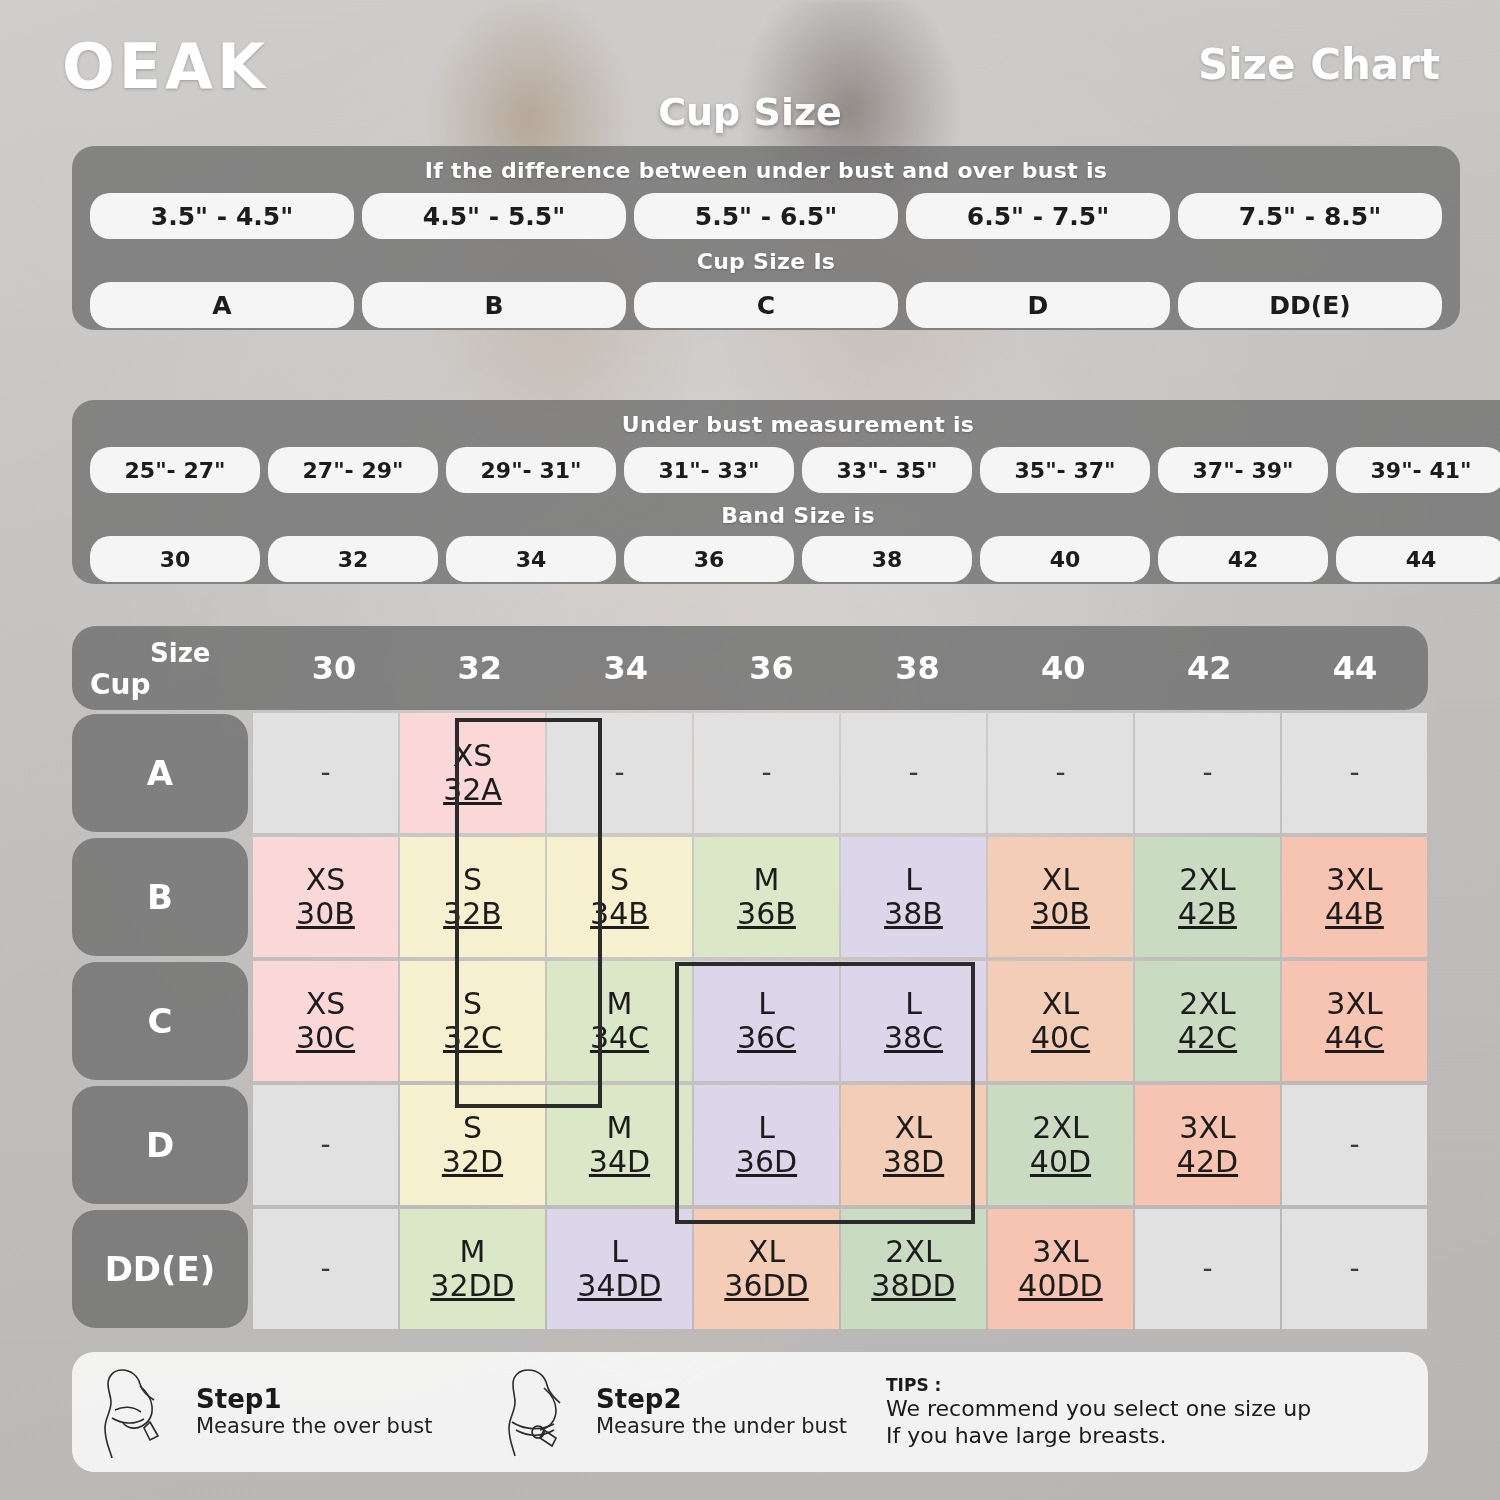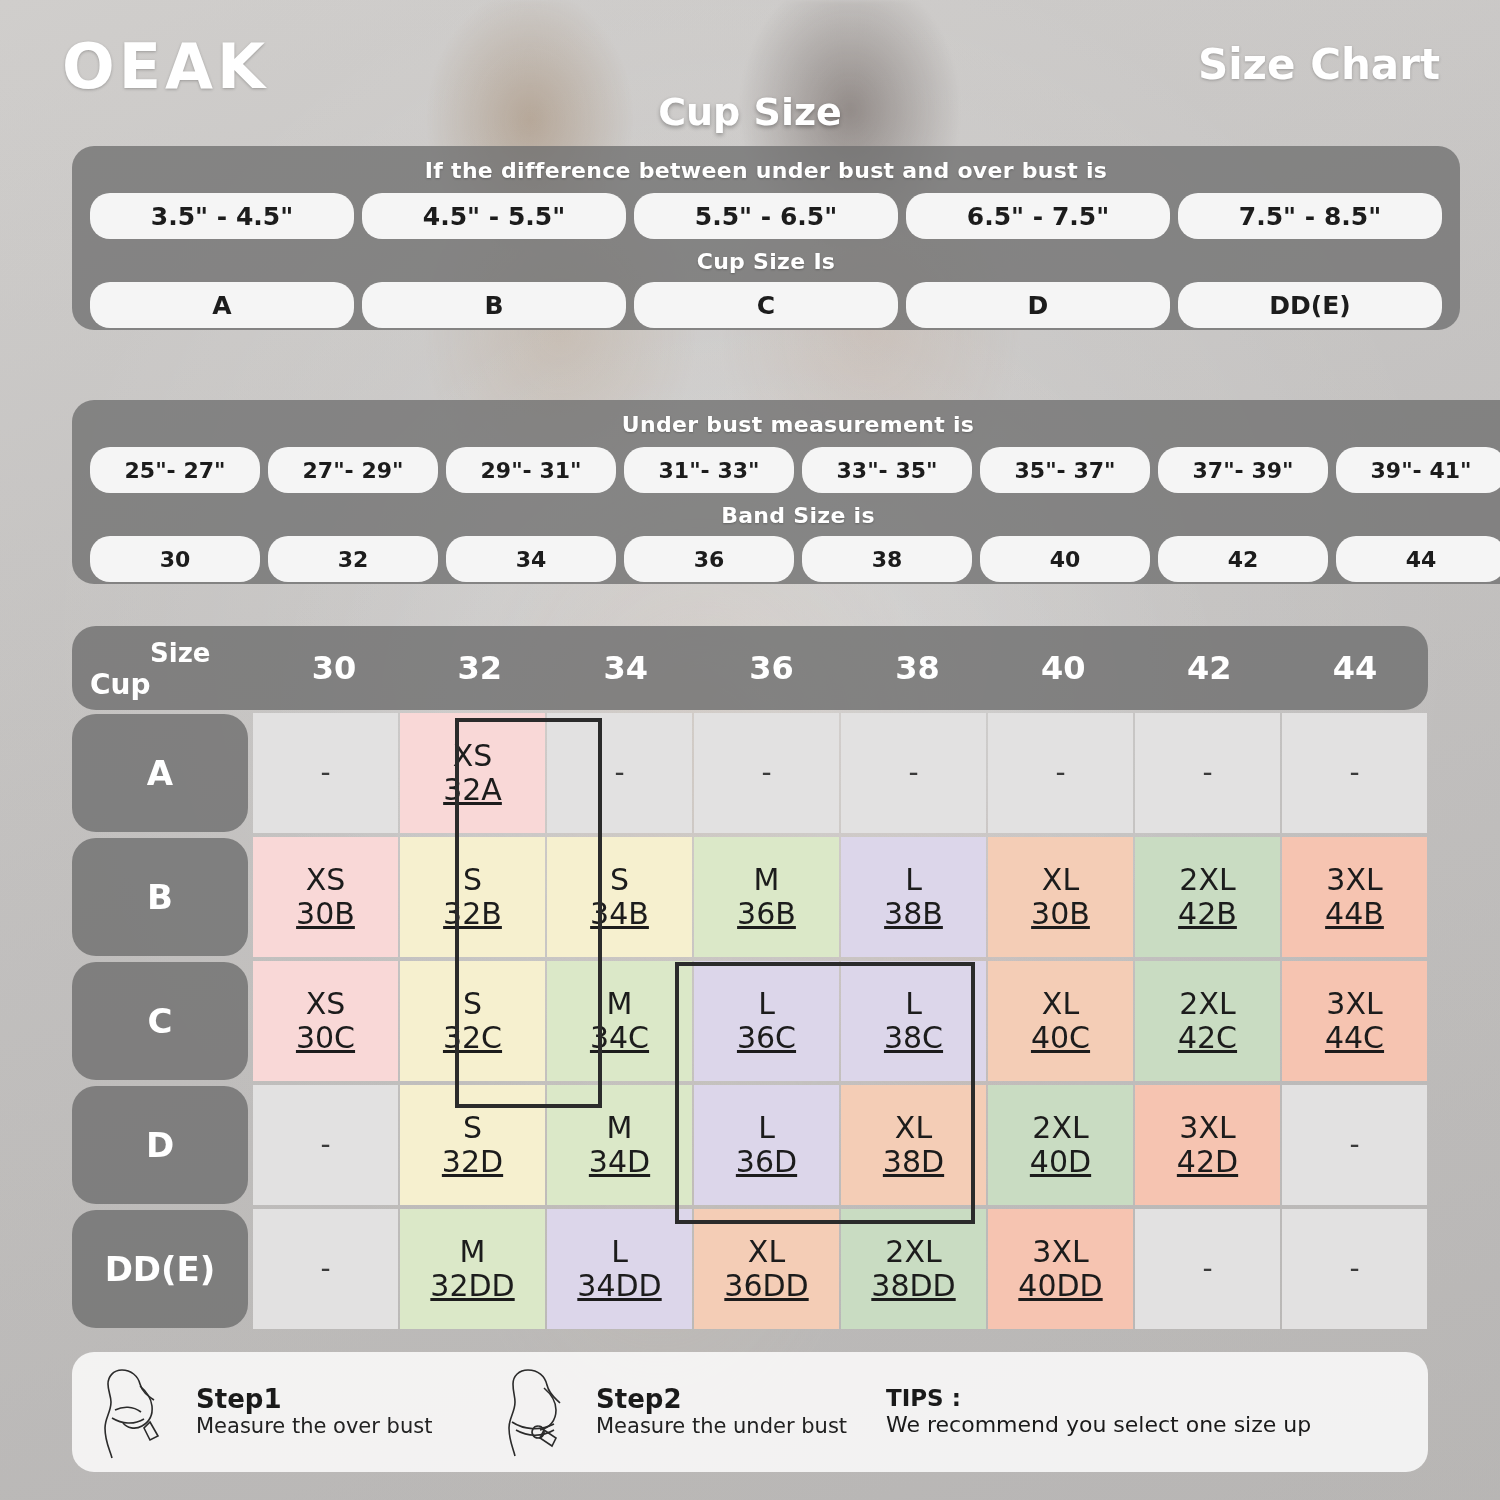--- a/index.html
+++ b/index.html
@@ -230,21 +230,21 @@
   }
   .step .txt .t2 {
     font-size: 21px;
     color: #222;
     line-height: 1.2;
   }
   .tips {
     padding-left: 14px;
   }
   .tips .t-title {
-    font-size: 23px;
+    font-size: 17px;
     font-weight: bold;
     color: #1a1a1a;
   }
   .tips .t-line {
     font-size: 22px;
     color: #1a1a1a;
     line-height: 1.25;
   }
   .hl-box {
     position: absolute;
@@ -500,18 +500,19 @@
       </svg>
       <div class="txt">
         <div class="t1">Step2</div>
         <div class="t2"><span>Measure the
 under bust</span></div>
       </div>
     </div>
     <div class="tips">
       <div class="t-title">TIPS :</div>
       <div class="t-line">We recommend you select one size up</div>
+      <div class="t-line">If you have large breasts.</div>
     </div>
   </div>
 
   <div class="hl-box" style="left:455px;top:718px;width:147px;height:390px;border-width:4px;"></div>
   <div class="hl-box" style="left:675px;top:962px;width:300px;height:262px;border-width:4px;"></div>
 </div>
 
 </body></html>

